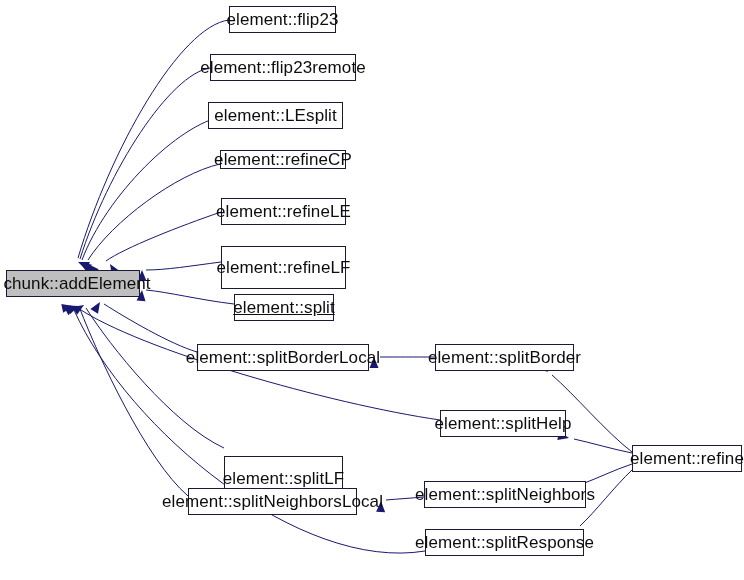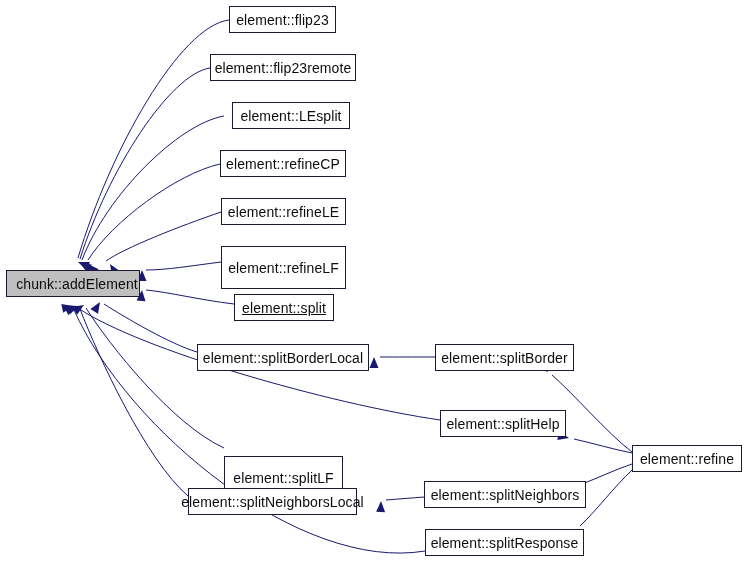--- a/index.html
+++ b/index.html
@@ -25,21 +25,21 @@
     width: 744px;
     height: 580px;
     pointer-events: none;
   }
   .node {
     position: absolute;
     box-sizing: border-box;
     border: 1px solid #1a1a33;
     background: #ffffff;
     color: #0d0d0d;
-    font-size: 14px;
+    font-size: 17px;
     line-height: 1;
     letter-spacing: 0.1px;
     display: flex;
     align-items: center;
     justify-content: center;
     white-space: nowrap;
     cursor: default;
   }
   .node.root {
     background: #bfbfbf;
@@ -96,24 +96,24 @@
   <div id="node-layer">
       <div class="node root" style="left: 6px; top: 270px; width: 134px; height: 27px;">
         <span class="node-label">chunk::addElement</span>
       </div>
       <div class="node" style="left: 229px; top: 6px; width: 107px; height: 27px;">
         <span class="node-label">element::flip23</span>
       </div>
       <div class="node" style="left: 210px; top: 54px; width: 146px; height: 27px;">
         <span class="node-label">element::flip23remote</span>
       </div>
-      <div class="node" style="left: 232px; top: 102px; width: 118px; height: 27px;">
+      <div class="node" style="left: 208px; top: 102px; width: 135px; height: 27px;">
         <span class="node-label">element::LEsplit</span>
       </div>
-      <div class="node" style="left: 220px; top: 150px; width: 126px; height: 27px;">
+      <div class="node" style="left: 220px; top: 150px; width: 126px; height: 19px;">
         <span class="node-label">element::refineCP</span>
       </div>
       <div class="node" style="left: 221px; top: 198px; width: 125px; height: 27px;">
         <span class="node-label">element::refineLE</span>
       </div>
       <div class="node" style="left: 221px; top: 246px; width: 125px; height: 43px;">
         <span class="node-label">element::refineLF</span>
       </div>
       <div class="node" style="left: 234px; top: 294px; width: 100px; height: 27px; text-decoration: underline;">
         <span class="node-label">element::split</span>

